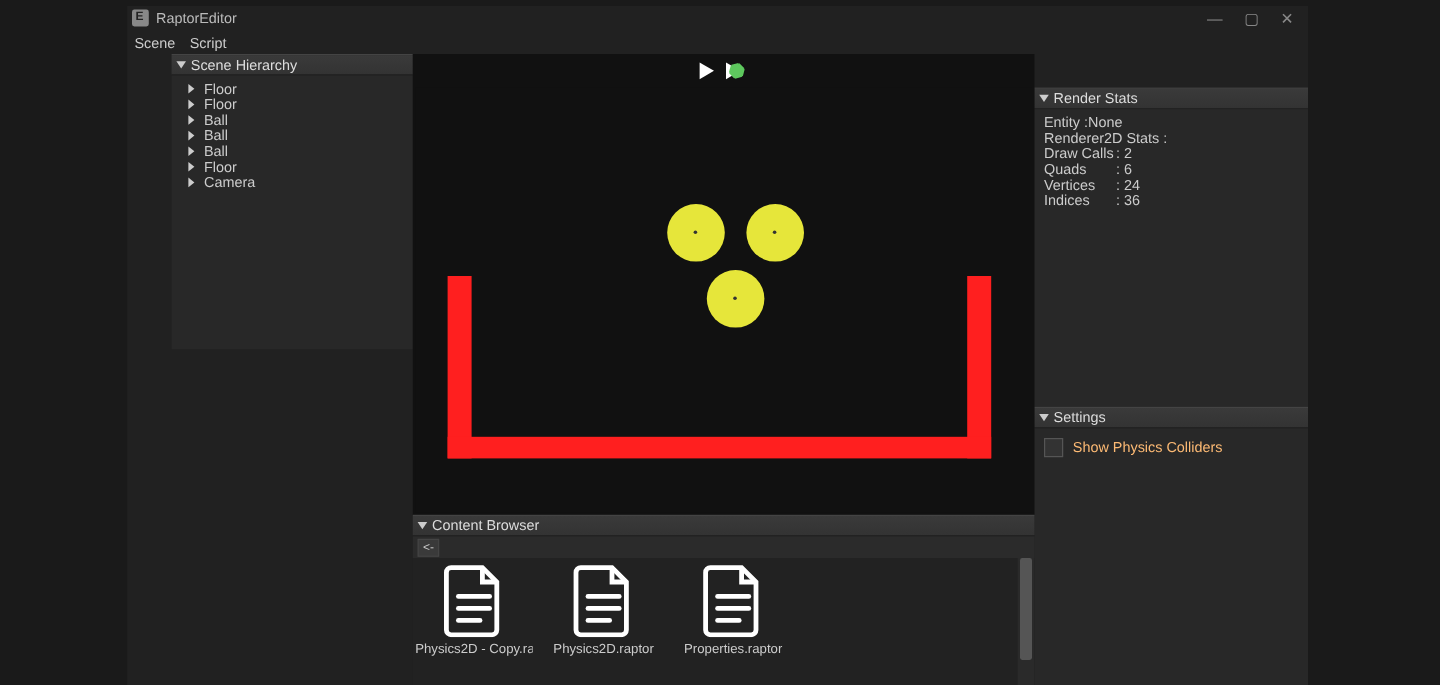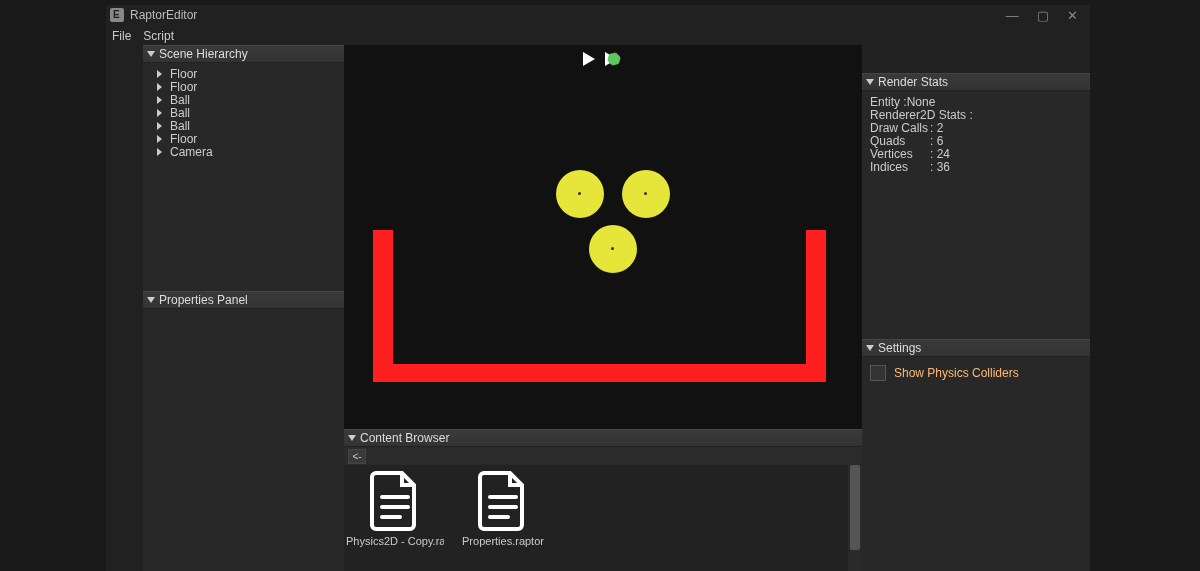--- a/index.html
+++ b/index.html
@@ -64,21 +64,21 @@
       <div class="logo"></div>
       <div class="title">RaptorEditor</div>
       <div class="winbtns">
         <span class="winbtn">—</span>
         <span class="winbtn">▢</span>
         <span class="winbtn">✕</span>
       </div>
     </div>
 
     <div class="menubar">
-      <span class="menu-item">File</span>
+      <span class="menu-item">Scene</span>
       <span class="menu-item">Script</span>
     </div>
 
     <div class="layout">
 
       <div class="left-col">
         <div class="hierarchy-panel">
           <div class="panel-header">
             <span class="tri"></span>
             <span>Scene Hierarchy</span>
@@ -108,27 +108,20 @@
                 <div class="tree-item">
                   <span class="arw"></span>
                   <span>Floor</span>
                 </div>
                 <div class="tree-item">
                   <span class="arw"></span>
                   <span>Camera</span>
                 </div>
               </div>
           </div>
-        </div>
-        <div class="props-panel">
-          <div class="panel-header">
-            <span class="tri"></span>
-            <span>Properties Panel</span>
-          </div>
-          <div class="panel-body"></div>
         </div>
       </div>
 
       <div class="mid-col">
         <div class="viewport-wrap">
           <div class="viewport-buttons">
             <span class="play-btn">
               <svg width="16" height="18">
                   <polygon points="2,2 14,9 2,16" fill="#fff"></polygon>
                 </svg>
@@ -180,20 +173,32 @@
               <div class="file-item">
                 <div class="file-icon">
                   <svg width="54" height="62" viewBox="0 0 54 62">
                     <path d="M8 4 h26 l12 12 v40 a4 4 0 0 1 -4 4 h-34 a4 4 0 0 1 -4 -4 v-48 a4 4 0 0 1 4 -4 z" fill="none" stroke="#fff" stroke-width="4"></path>
                     <path d="M34 4 v12 h12" fill="none" stroke="#fff" stroke-width="4"></path>
                     <line x1="14" y1="28" x2="40" y2="28" stroke="#fff" stroke-width="4" stroke-linecap="round"></line>
                     <line x1="14" y1="38" x2="40" y2="38" stroke="#fff" stroke-width="4" stroke-linecap="round"></line>
                     <line x1="14" y1="48" x2="32" y2="48" stroke="#fff" stroke-width="4" stroke-linecap="round"></line>
                   </svg>
                 </div>
+                <div class="file-label">Physics2D.raptor</div>
+              </div>
+              <div class="file-item">
+                <div class="file-icon">
+                  <svg width="54" height="62" viewBox="0 0 54 62">
+                    <path d="M8 4 h26 l12 12 v40 a4 4 0 0 1 -4 4 h-34 a4 4 0 0 1 -4 -4 v-48 a4 4 0 0 1 4 -4 z" fill="none" stroke="#fff" stroke-width="4"></path>
+                    <path d="M34 4 v12 h12" fill="none" stroke="#fff" stroke-width="4"></path>
+                    <line x1="14" y1="28" x2="40" y2="28" stroke="#fff" stroke-width="4" stroke-linecap="round"></line>
+                    <line x1="14" y1="38" x2="40" y2="38" stroke="#fff" stroke-width="4" stroke-linecap="round"></line>
+                    <line x1="14" y1="48" x2="32" y2="48" stroke="#fff" stroke-width="4" stroke-linecap="round"></line>
+                  </svg>
+                </div>
                 <div class="file-label">Properties.raptor</div>
               </div>
             </div>
           <div class="cb-scroll">
               <div class="thumb"></div>
             </div>
         </div>
       </div>
 
       <div class="right-col">

